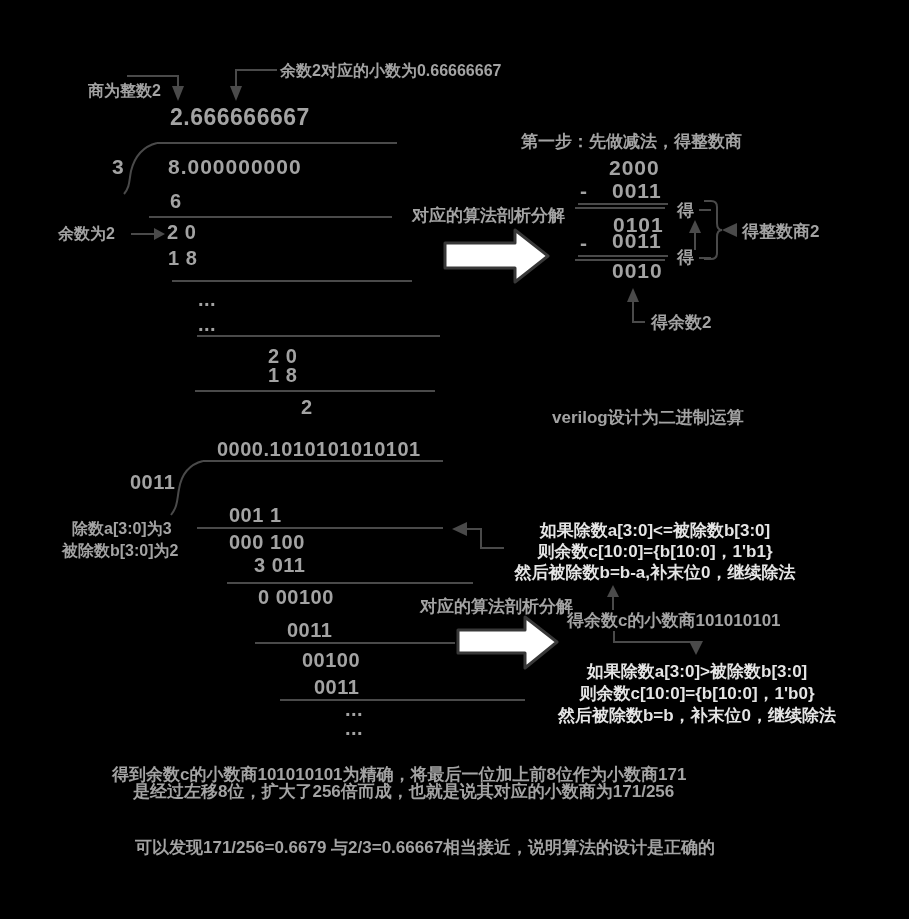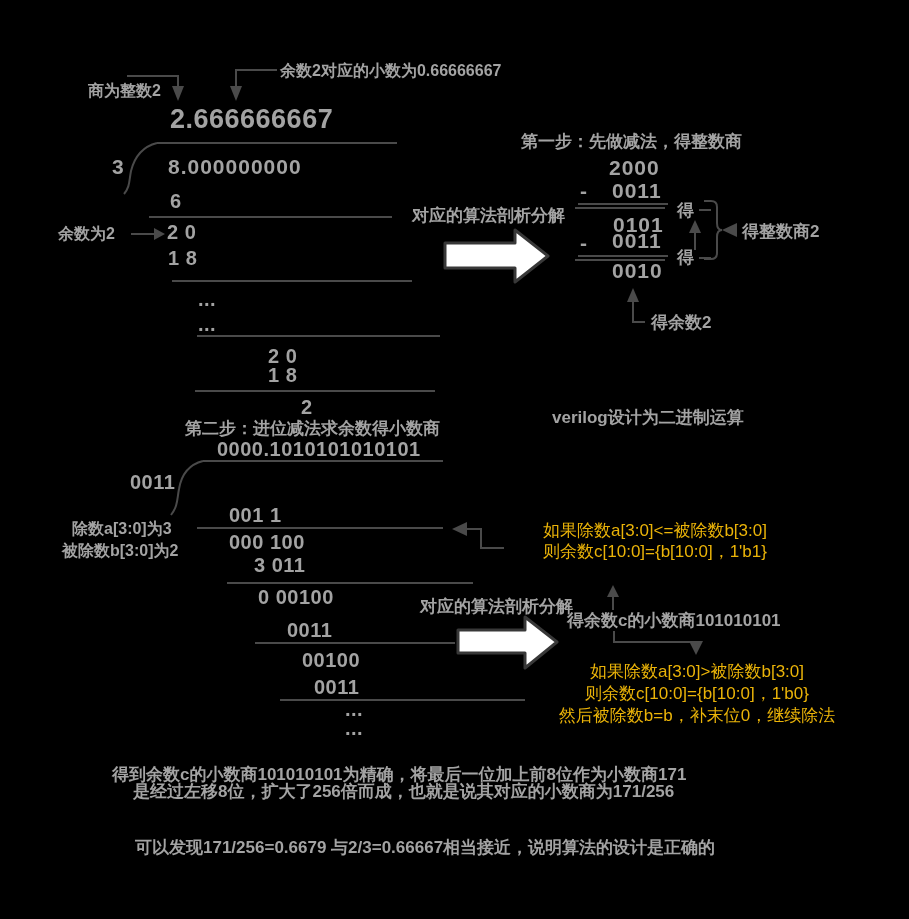--- a/index.html
+++ b/index.html
@@ -4,23 +4,23 @@
 <style>
   html,body{margin:0;padding:0;background:#000;}
   #stage{position:relative;width:909px;height:919px;background:#000000;overflow:hidden;
          font-family:"Liberation Sans",sans-serif;}
   #lines{position:absolute;left:0;top:0;width:909px;height:919px;}
   .t{position:absolute;color:#a3a3a3;font-weight:bold;line-height:1.15;white-space:pre;}
   .cjk{font-size:17px;}
   .cjk16{font-size:16px;}
   .num{font-size:20px;letter-spacing:0.5px;}
   .num21{font-size:21px;letter-spacing:1px;}
-  .num23{font-size:27px;letter-spacing:0.5px;}
+  .num23{font-size:23px;letter-spacing:0.5px;}
   .ctr{text-align:center;}
-  .rule{position:absolute;color:#eab308;font-weight:normal;}
+  .rule{position:absolute;color:#e5e5e5;font-weight:bold;}
   .rule div{font-size:17px;white-space:pre;}
 </style>
 </head>
 <body>
 
 <div id="stage">
 
   <svg id="lines" viewBox="0 0 909 919" xmlns="http://www.w3.org/2000/svg">
     <g stroke="#4a4a4a" stroke-width="2" fill="none">
 
@@ -101,38 +101,38 @@
   <div class="t num21" style="left:612px;top:179px">0011</div>
   <div class="t num21" style="left:613px;top:213px">0101</div>
   <div class="t num21" style="left:580px;top:231px">-</div>
   <div class="t num21" style="left:612px;top:229px">0011</div>
   <div class="t num21" style="left:612px;top:259px">0010</div>
   <div class="t cjk" style="left:677px;top:201px">得</div>
   <div class="t cjk" style="left:677px;top:248px">得</div>
   <div class="t cjk" style="left:742px;top:222px">得整数商2</div>
   <div class="t cjk" style="left:651px;top:313px">得余数2</div>
 
-  <div class="t cjk" style="left:185px;top:419px">第二步：进位减法求余数得小数商</div>
   <div class="t num" style="left:217px;top:438px">0000.1010101010101</div>
   <div class="t num" style="left:130px;top:471px">0011</div>
   <div class="t num" style="left:229px;top:504px">001 1</div>
   <div class="t num" style="left:229px;top:531px">000 100</div>
   <div class="t num" style="left:254px;top:554px">3 011</div>
   <div class="t num" style="left:258px;top:586px">0 00100</div>
   <div class="t num" style="left:287px;top:619px">0011</div>
   <div class="t num" style="left:302px;top:649px">00100</div>
   <div class="t num" style="left:314px;top:676px">0011</div>
   <div class="t num" style="left:345px;top:698px">...</div>
   <div class="t num" style="left:345px;top:717px">...</div>
   <div class="t cjk16" style="left:72px;top:520px">除数a[3:0]为3</div>
   <div class="t cjk16" style="left:62px;top:542px">被除数b[3:0]为2</div>
 
   <div class="rule ctr" style="left:440px;top:520px;width:430px;line-height:21px">
     <div>如果除数a[3:0]&lt;=被除数b[3:0]</div>
     <div>则余数c[10:0]={b[10:0]，1'b1}</div>
+    <div>然后被除数b=b-a,补末位0，继续除法</div>
   </div>
 
   <div class="t cjk" style="left:567px;top:611px">得余数c的小数商101010101</div>
 
   <div class="rule ctr" style="left:482px;top:661px;width:430px;line-height:22px">
     <div>如果除数a[3:0]&gt;被除数b[3:0]</div>
     <div>则余数c[10:0]={b[10:0]，1'b0}</div>
     <div>然后被除数b=b，补末位0，继续除法</div>
   </div>
 

